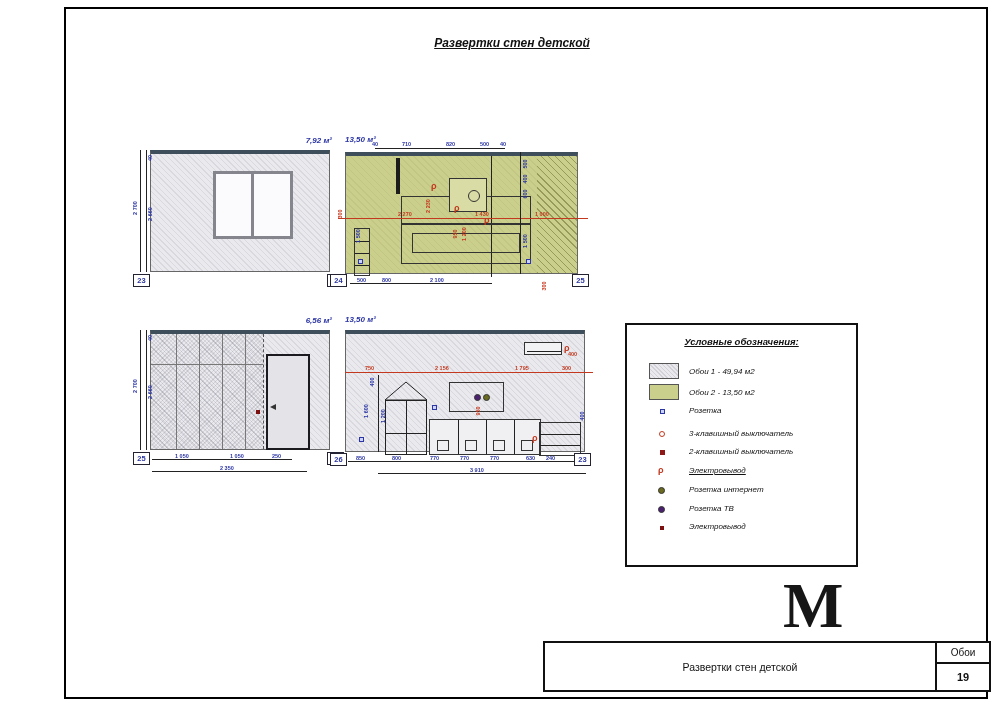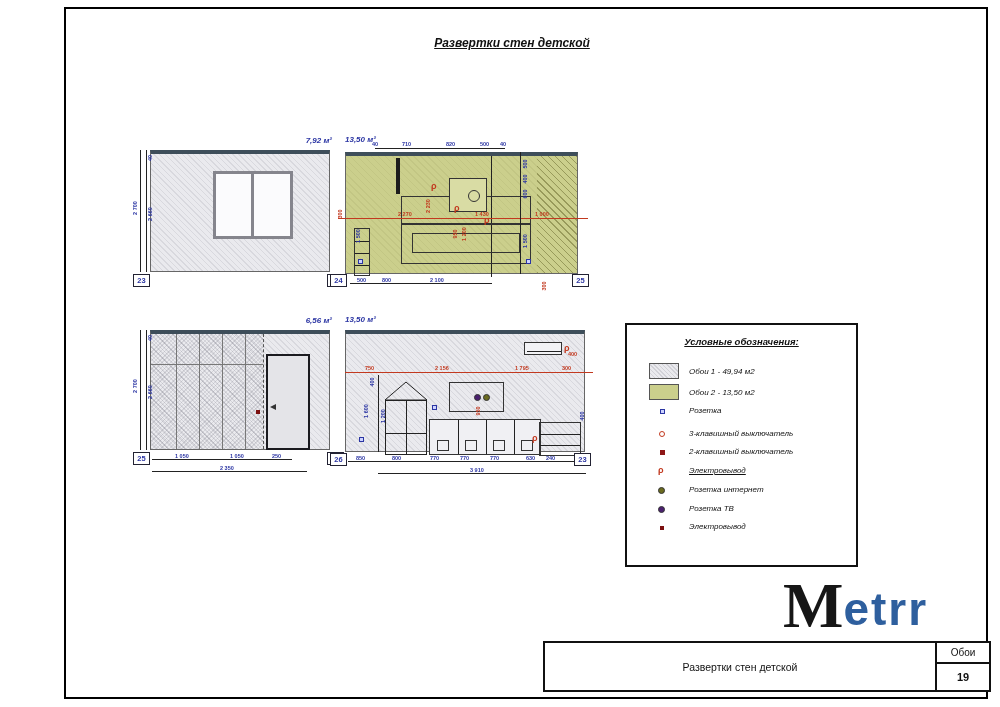--- a/index.html
+++ b/index.html
@@ -306,21 +306,20 @@
 
     <div class="abs sym-cable" style="left:33px; top:201px;"></div>
     <div class="abs legend-label" style="left:62px; top:197px;">Электровывод</div>
   </div>
 
   <div class="abs notes">
   </div>
 
   <div class="abs logo">
     <span class="logo-m">M</span>
-      <span class="logo-etrr">etrr</span>
   </div>
 
   <div class="abs tblock">
     <div class="abs tblock-main">Развертки стен детской</div>
     <div class="abs tblock-side">
       <div class="abs tblock-sheetlbl">Обои</div>
       <div class="abs tblock-sheetnum">19</div>
     </div>
   </div>
 

